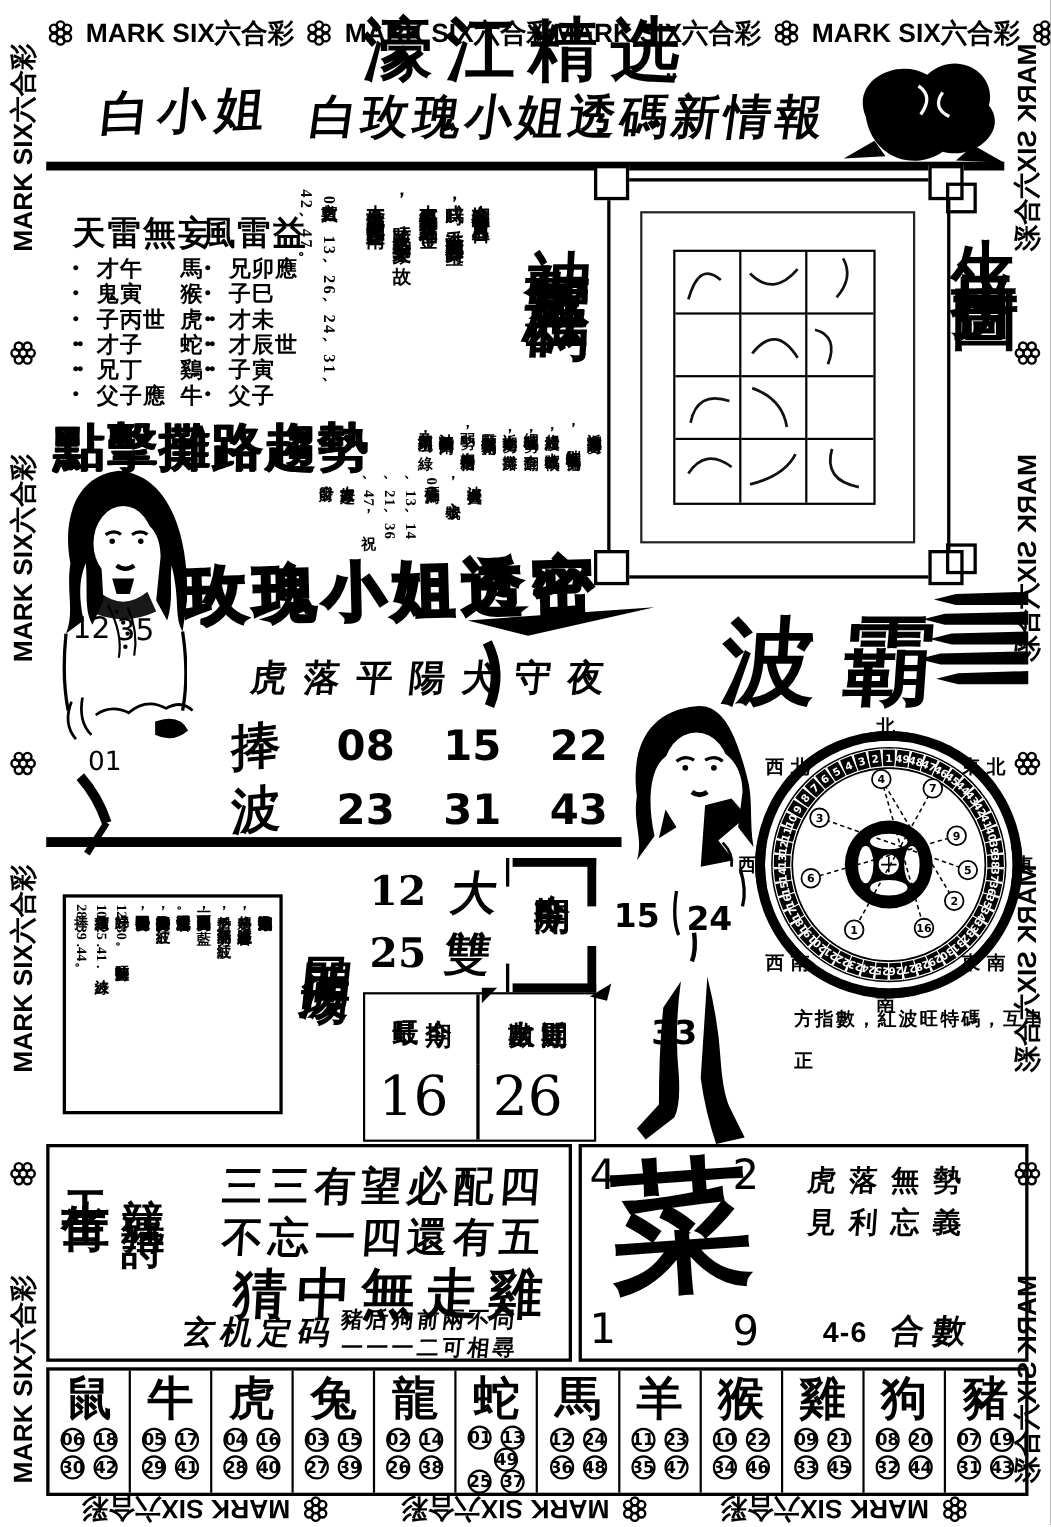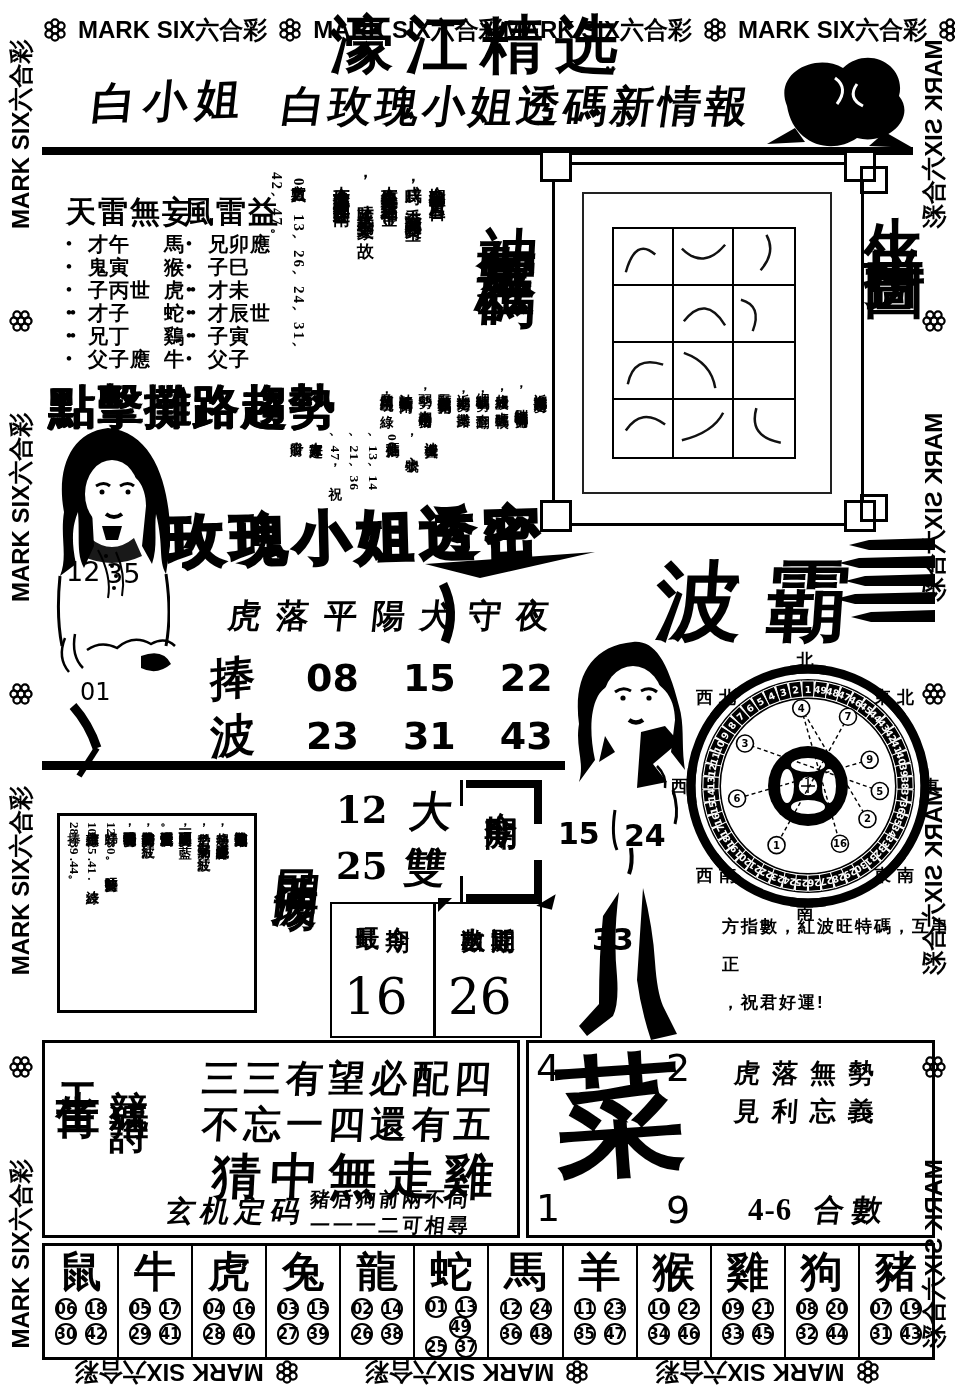--- a/index.html
+++ b/index.html
@@ -151,21 +151,21 @@
   #mys-box{left:526px;top:1040px;width:409px;height:198px;border:3px solid #000;box-sizing:border-box;}
   .mys-corner{font-family:"DejaVu Sans",sans-serif;font-size:38px;}
   #mc-tl{left:536px;top:1046px;} #mc-tr{left:666px;top:1046px;}
   #mc-bl{left:536px;top:1186px;} #mc-br{left:666px;top:1188px;}
   #mys-char{left:554px;top:1052px;font-size:130px;font-weight:900;transform:rotate(-4deg);line-height:1;}
   #mys-p1{left:734px;top:1056px;font-size:26px;font-weight:900;letter-spacing:12px;transform:skewX(-4deg);white-space:nowrap;}
   #mys-p2{left:734px;top:1094px;font-size:26px;font-weight:900;letter-spacing:12px;transform:skewX(-4deg);white-space:nowrap;}
   #mys-pass{left:730px;top:1146px;font-size:28px;font-weight:900;white-space:nowrap;}
   #mys-pass .digits{font-family:"DejaVu Sans",sans-serif;font-weight:normal;font-size:33px;letter-spacing:1px;}
   #mys-sum{left:748px;top:1190px;font-size:30px;font-weight:bold;white-space:nowrap;}
-  #mys-sum .digits{font-family:Liberation Serif, serif;font-size:31px;font-weight:bold;letter-spacing:1px;}
+  #mys-sum .digits{font-family:Liberation Sans, sans-serif;font-size:26px;font-weight:bold;letter-spacing:1px;}
   #mys-sum .lab{font-weight:900;letter-spacing:8px;transform:skewX(-8deg);display:inline-block;margin-left:14px;}
 
   
   #zstrip{left:42px;top:1243px;width:893px;height:117px;border:3px solid #000;
           box-sizing:border-box;display:flex;}
   .zcell{flex:1;border-right:2px solid #000;display:flex;flex-direction:column;
          align-items:center;justify-content:flex-start;padding-top:2px;box-sizing:border-box;}
   .zcell:last-child{border-right:none;}
   .zanimal{font-size:42px;font-weight:900;line-height:48px;height:50px;}
   .znums{display:grid;grid-template-columns:auto auto;gap:3px 8px;justify-items:center;align-items:center;}
@@ -785,21 +785,20 @@
       <path d="M74,252 q-6,44 -2,84 q2,28 -4,40 l-26,20 l-8,-10 l20,-22 q0,-50 4,-88 Z" fill="#000"></path>
       <path d="M112,126 q10,10 8,22" stroke="#000" stroke-width="2.5" fill="none"></path>
     </svg>
   </div>
   <div class="abs sil-num" id="w2-n1">15</div>
   <div class="abs sil-num" id="w2-n2">24</div>
   <div class="abs sil-num" id="w2-n3">33</div>
 
   <div class="abs" id="draw-note">
       <div>方指數，紅波旺特碼，互串正</div>
-      <div>，祝君好運!</div>
     </div>
 
   <div class="abs" id="folk-box">
     <div class="vtext">
         <div>查翻近期顏色波攤路</div>
         <div>趨勢，綠波在經過一番旺</div>
         <div>勢之后，漸見弱勢，紅波</div>
         <div>進反趨勢一出旺到頂，藍</div>
         <div>波也跟着反彈漸漸回溫。</div>
         <div>估計今期攤路趨勢，紅波</div>

